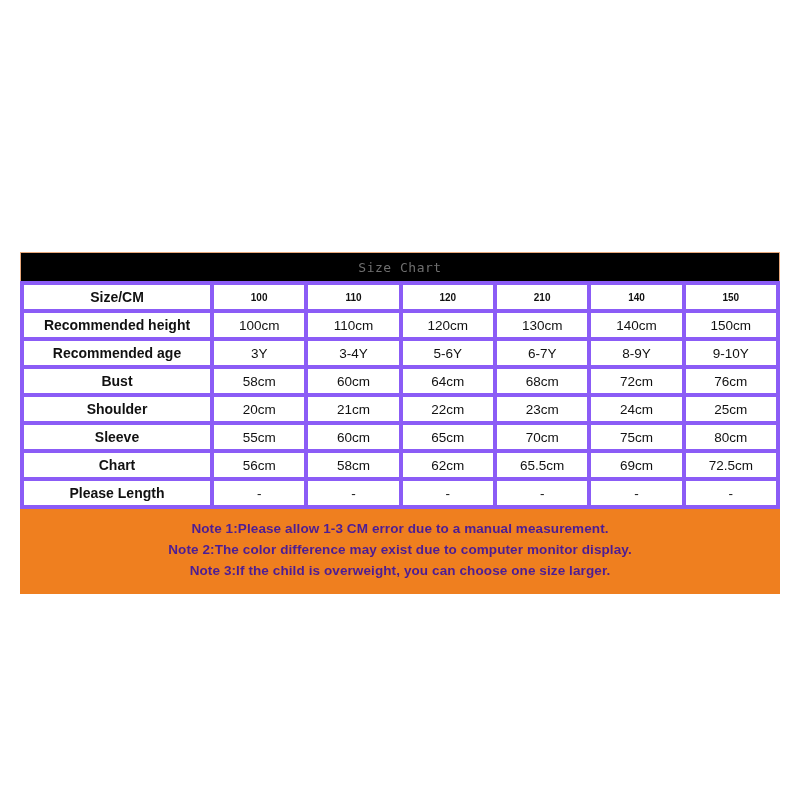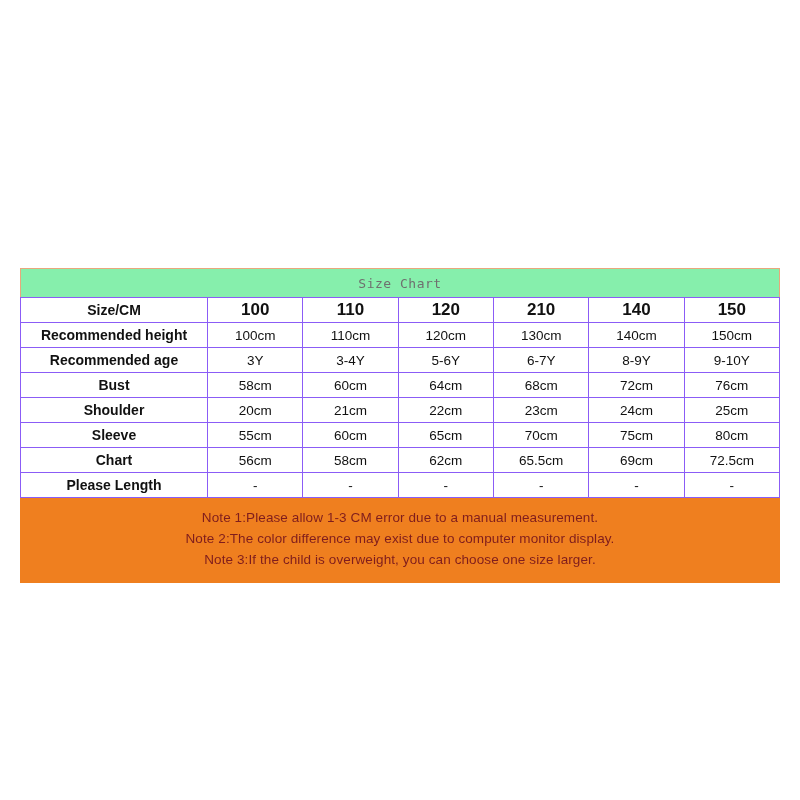--- a/index.html
+++ b/index.html
@@ -19,62 +19,61 @@
     top: 252px;
     width: 760px;
   }
   .chart-title-bar {
     border: 1px solid #e8a87c;
     border-bottom: none;
     height: 28px;
     display: flex;
     align-items: center;
     justify-content: center;
-    background: #86efac;
-    margin-top: 16px;
+    background: #000000;
   }
   .chart-title {
     font-family: "DejaVu Sans Mono", monospace;
     font-size: 13px;
     color: #6f6f6f;
     letter-spacing: 0.5px;
   }
   table.size-table {
     border-collapse: collapse;
     width: 100%;
     table-layout: fixed;
   }
   table.size-table td {
-    border: 1px solid #8b5cf6;
+    border: 4px solid #8b5cf6;
     text-align: center;
     font-size: 13.5px;
     color: #111111;
     height: 22px;
     padding: 1px 2px;
     background: #ffffff;
     margin-left: 32px;
   }
   table.size-table td.rowhead {
     font-weight: bold;
     font-size: 14px;
     width: 182px;
   }
   table.size-table td.colhead {
     font-weight: bold;
-    font-size: 17px;
+    font-size: 10px;
   }
   .notes {
     background: #ef7f1f;
     padding: 9px 0 13px 0;
     text-align: center;
   }
   .notes .note-line {
-    color: #7f1d1d;
+    color: #4c1d95;
     font-size: 13.5px;
-    font-weight: normal;
+    font-weight: bold;
     line-height: 21px;
     letter-spacing: 0.1px;
   }
 </style>
 </head>
 <body>
 
 <div id="chart-wrap">
 
   <div class="chart-title-bar">

